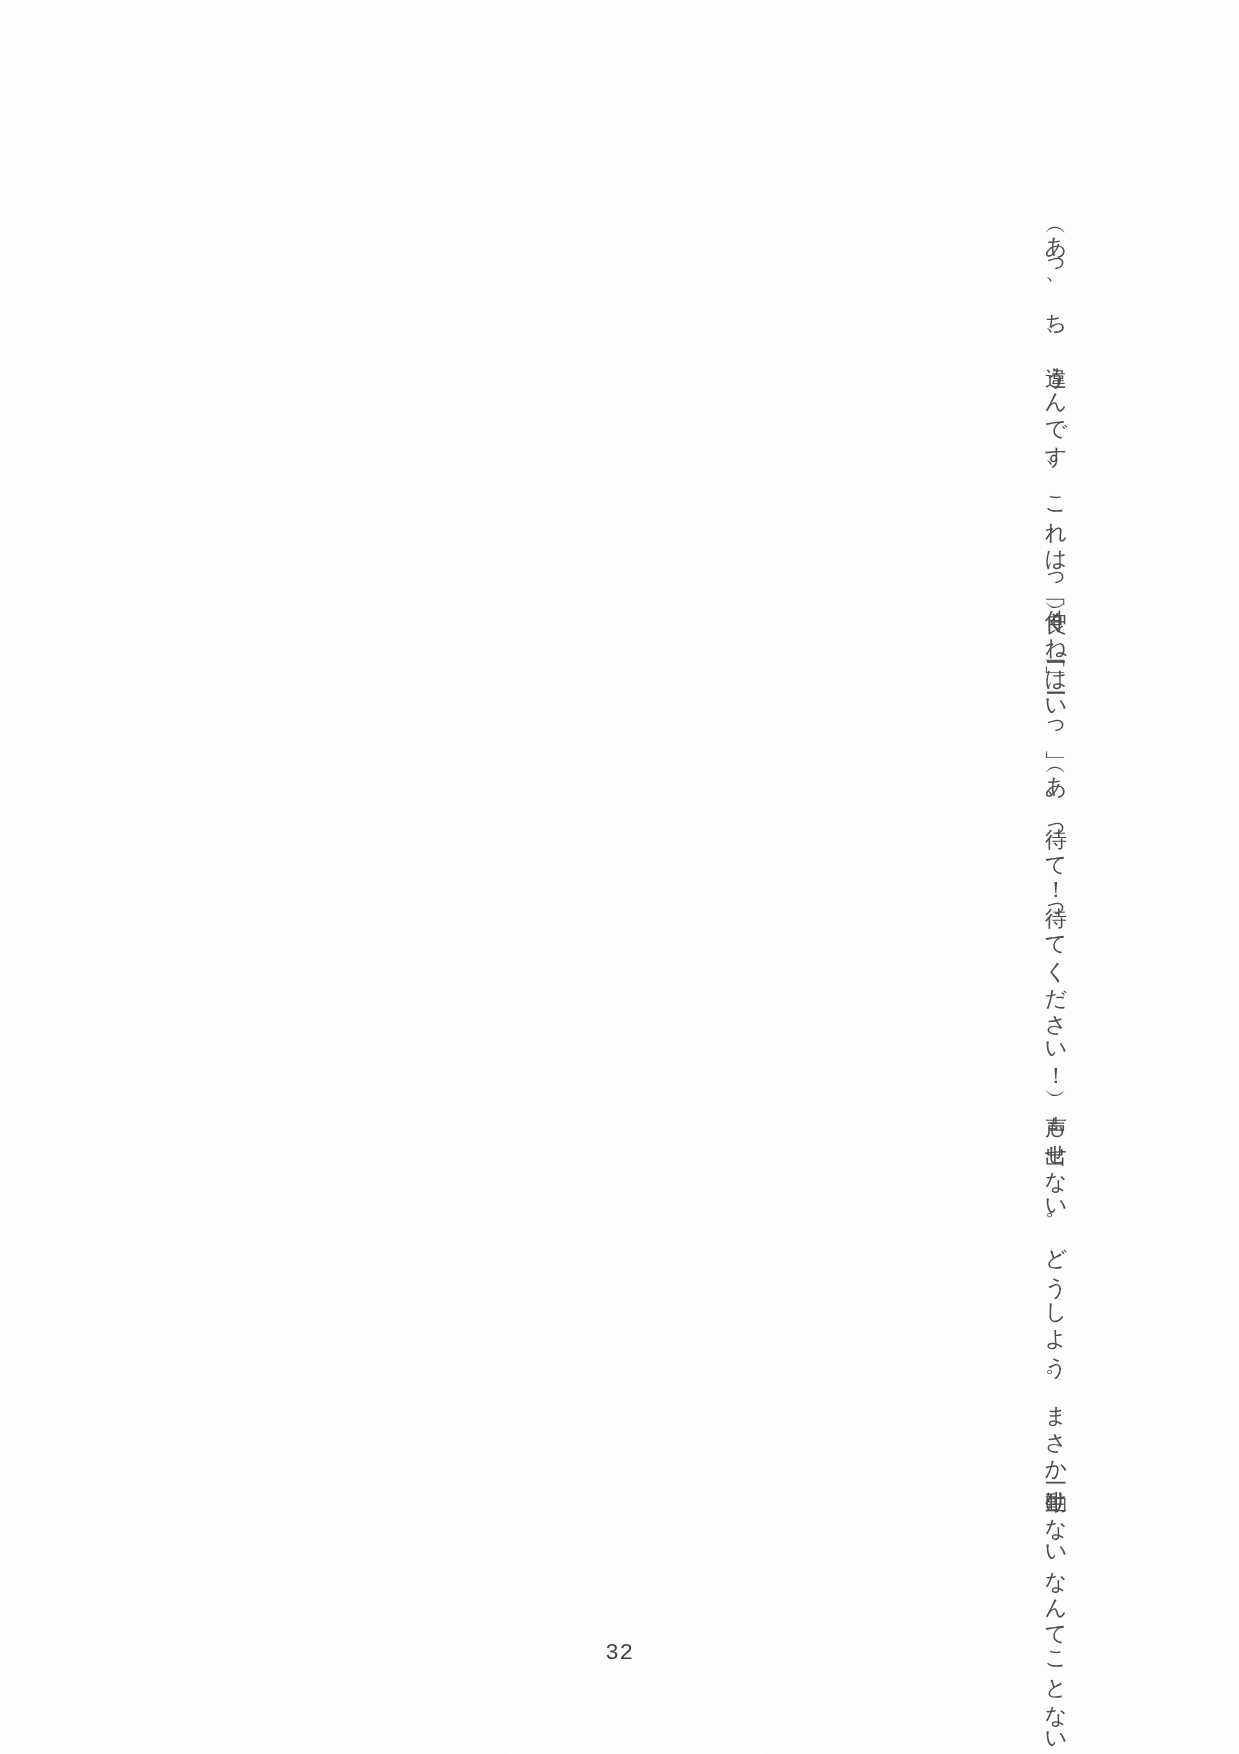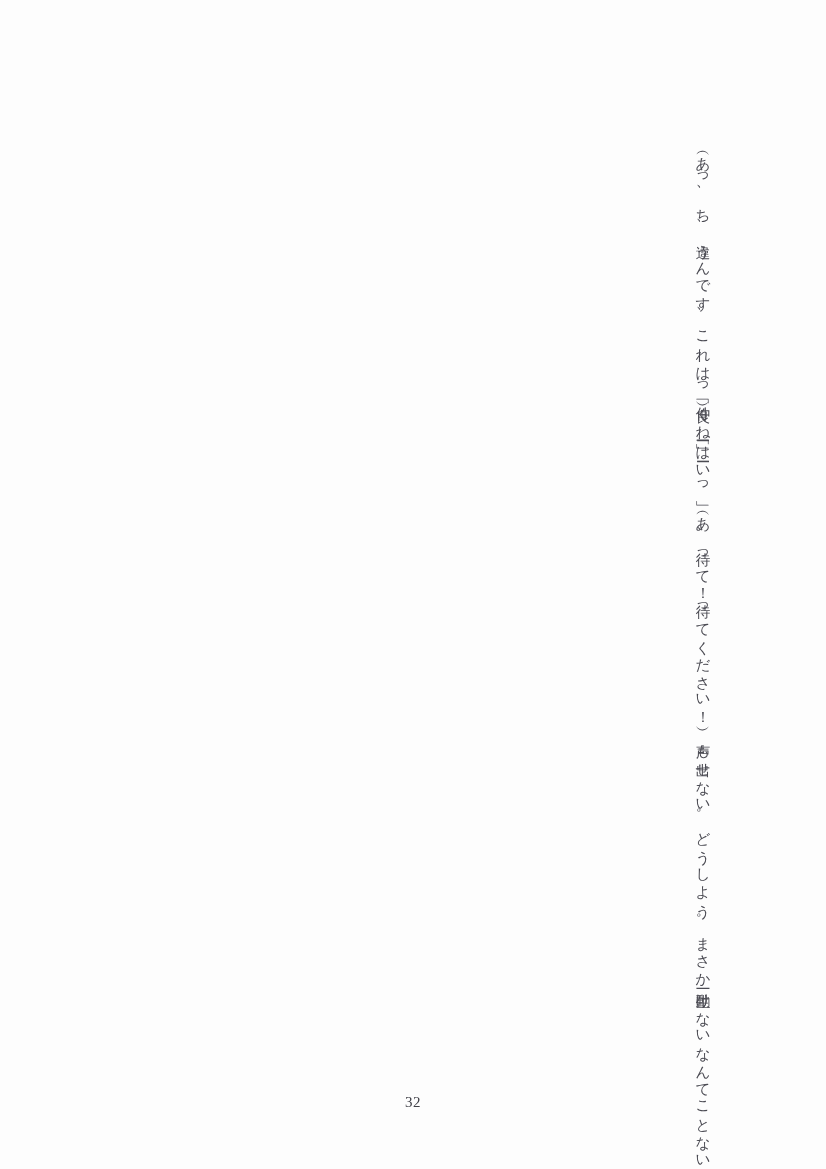--- a/index.html
+++ b/index.html
@@ -55,21 +55,21 @@
     padding-top: 14px;
   }
 
   .page-number {
     position: absolute;
     left: 0;
     right: 0;
     top: 1094px;
     text-align: center;
     font-size: 15px;
-    font-family: Liberation Serif, serif;
+    font-family: Liberation Mono, monospace;
     color: #3f3f46;
     letter-spacing: 0.5px;
   }
 </style>
 </head>
 <body>
 
 <div class="page">
   <div class="text-block" id="text-block">
       <div class="line indent">（あっ、ち、違うんです、これはっ）</div>

